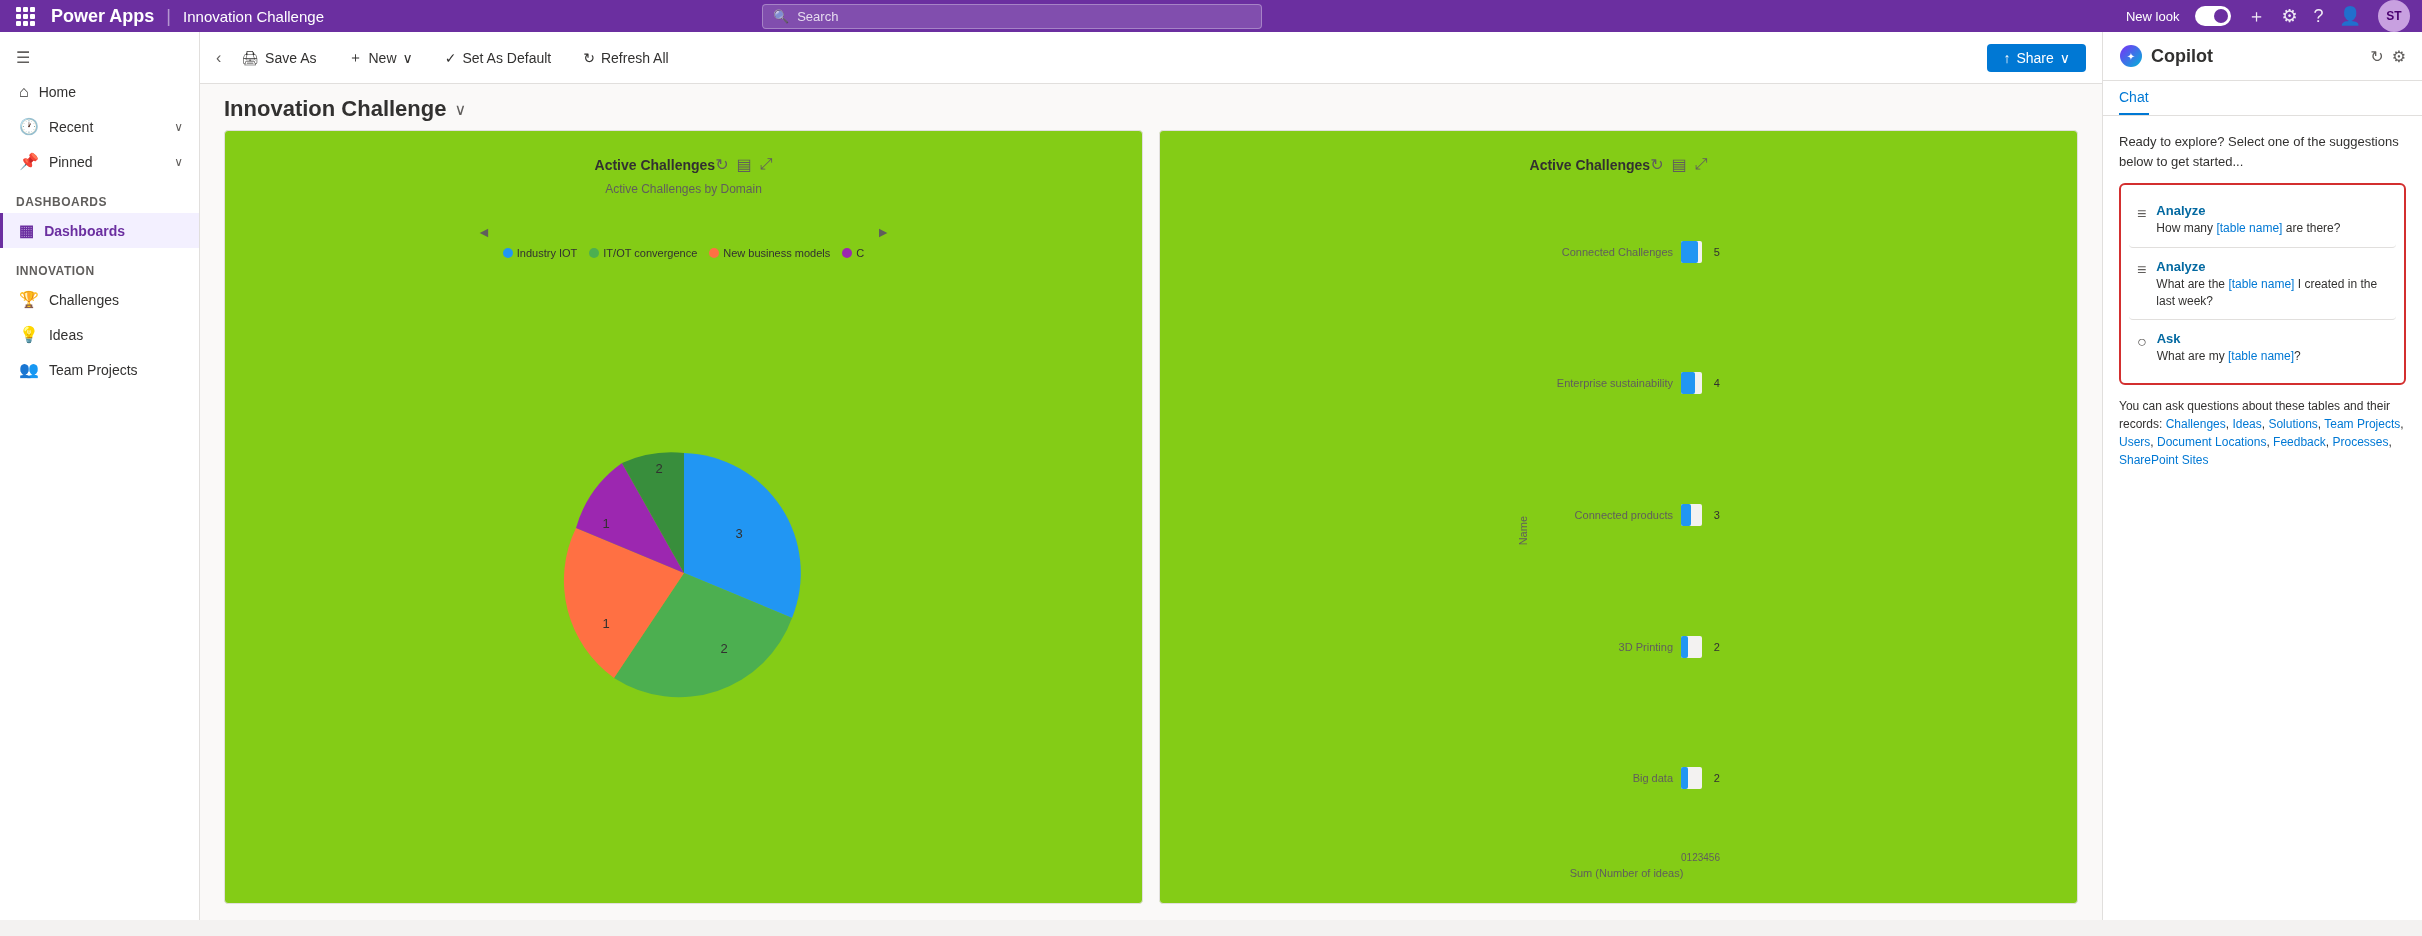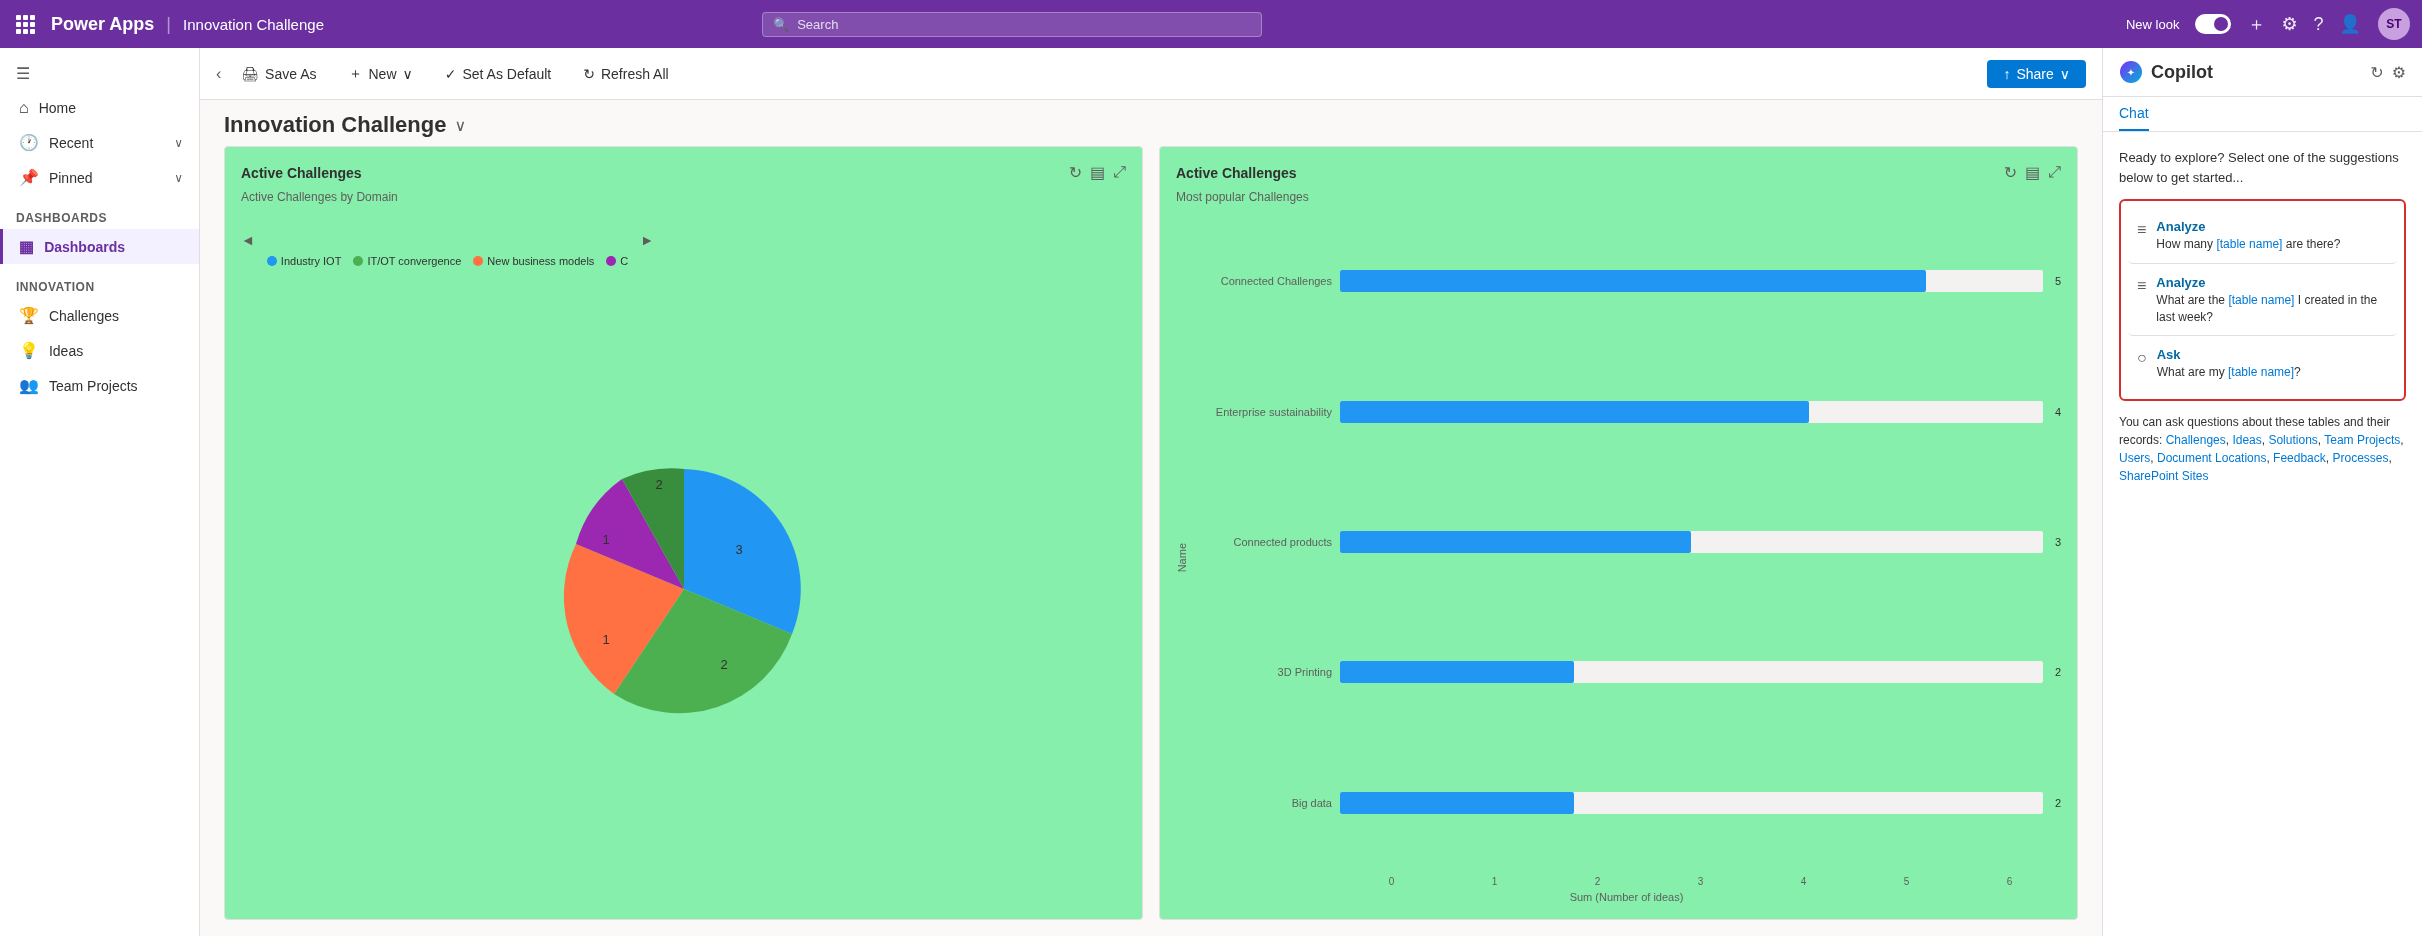--- a/index.html
+++ b/index.html
@@ -1,21 +1,21 @@
 <!DOCTYPE html>
 <html><head>
   <meta charset="utf-8">
   <style>
     * { box-sizing: border-box; margin: 0; padding: 0; }
     body { font-family: 'Segoe UI', sans-serif; background: #f3f2f1; overflow: hidden; }
 
     
     .top-nav {
       background: #6b2fa0;
-      height: 48px;
+      height: 32px;
       display: flex;
       align-items: center;
       padding: 12px 12px;
       gap: 12px;
       color: white;
     }
     .top-nav .grid-icon { display: flex; flex-direction: column; gap: 2px; cursor: pointer; padding: 4px; }
     .top-nav .grid-icon span { display: flex; gap: 2px; }
     .top-nav .grid-icon i { width: 5px; height: 5px; background: white; border-radius: 1px; }
     .app-title { font-size: 18px; font-weight: 600; color: white; }
@@ -172,28 +172,29 @@
     .dashboard-area {
       flex: 1;
       padding: 0 24px 16px;
       display: flex;
       gap: 16px;
       overflow: hidden;
     }
 
     
     .chart-card {
-      background: #86efac;
+      background: #84cc16;
       border: 1px solid #e1dfdd;
       border-radius: 4px;
       flex: 1;
       display: flex;
       flex-direction: column;
-      padding: 16px;
+      padding: 24px;
       overflow: hidden;
+      align-items: center;
     }
     .chart-header {
       display: flex;
       align-items: center;
       justify-content: space-between;
       margin-bottom: 8px;
     }
     .chart-title { font-size: 14px; font-weight: 600; color: #323130; }
     .chart-icons { display: flex; gap: 8px; color: #605e5c; font-size: 16px; }
     .chart-icons span { cursor: pointer; }
@@ -453,21 +454,20 @@
 
       <div class="chart-card">
         <div class="chart-header">
           <span class="chart-title">Active Challenges</span>
           <div class="chart-icons">
             <span>↻</span>
             <span>▤</span>
             <span>⤢</span>
           </div>
         </div>
-        <div class="chart-subtitle">Most popular Challenges</div>
         <div class="bar-chart-inner">
           <div class="y-axis-title">Name</div>
           <div class="bar-chart-container">
             <div class="bar-chart" id="bar-chart-rows">
 
             <div class="bar-row">
     <span class="bar-label">Connected Challenges</span>
     <div class="bar-track">
       <div class="bar-fill" style="width:83.33333333333334%"></div>
     </div>

